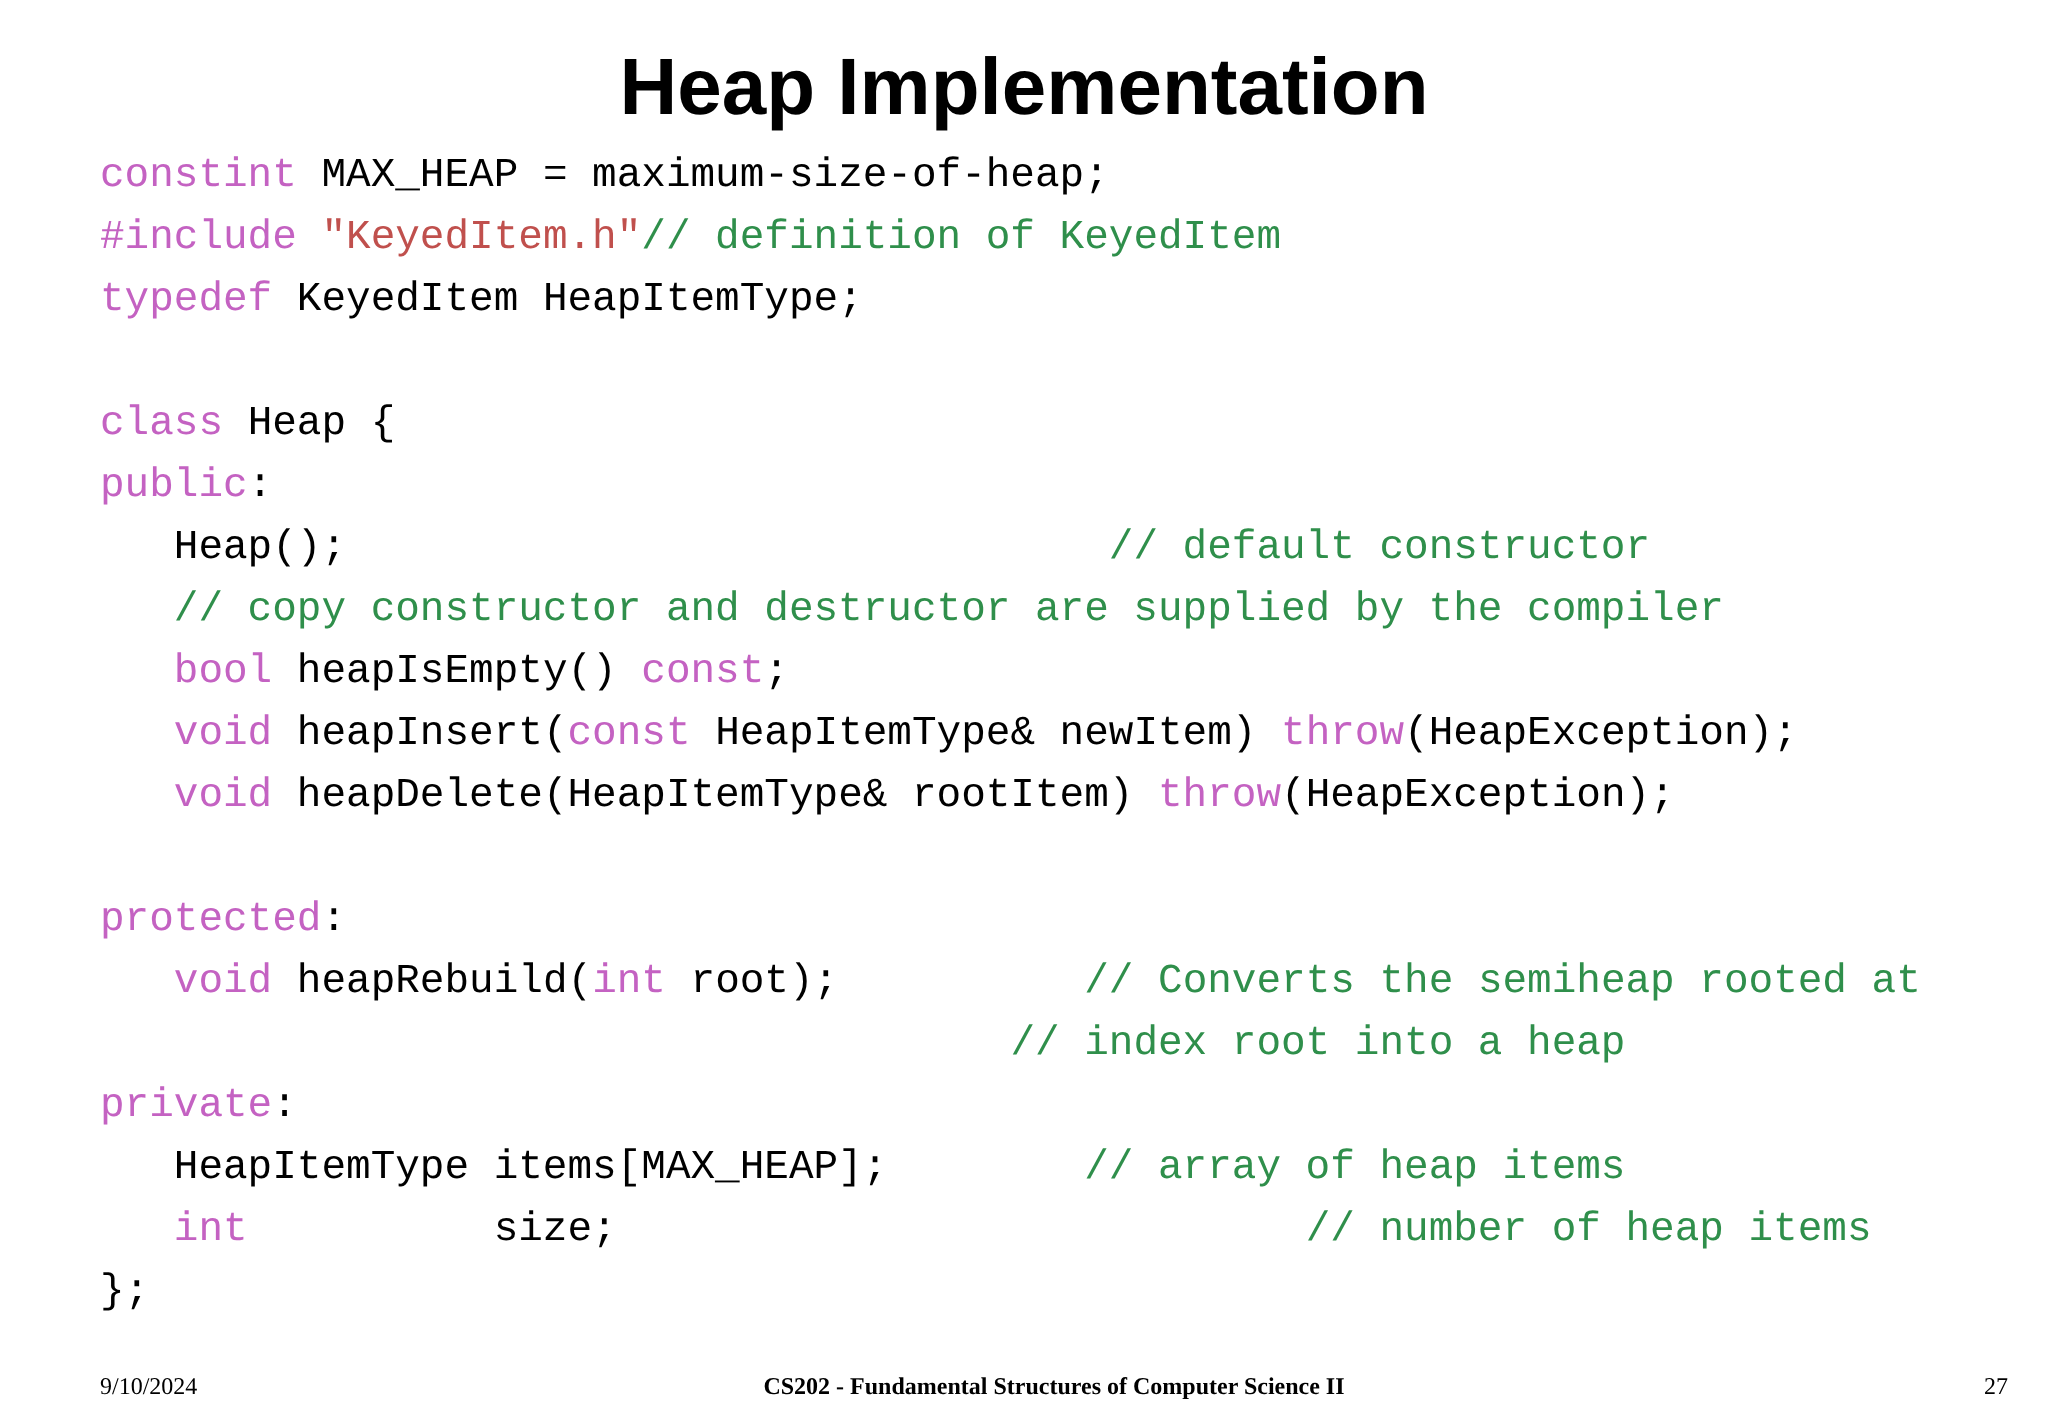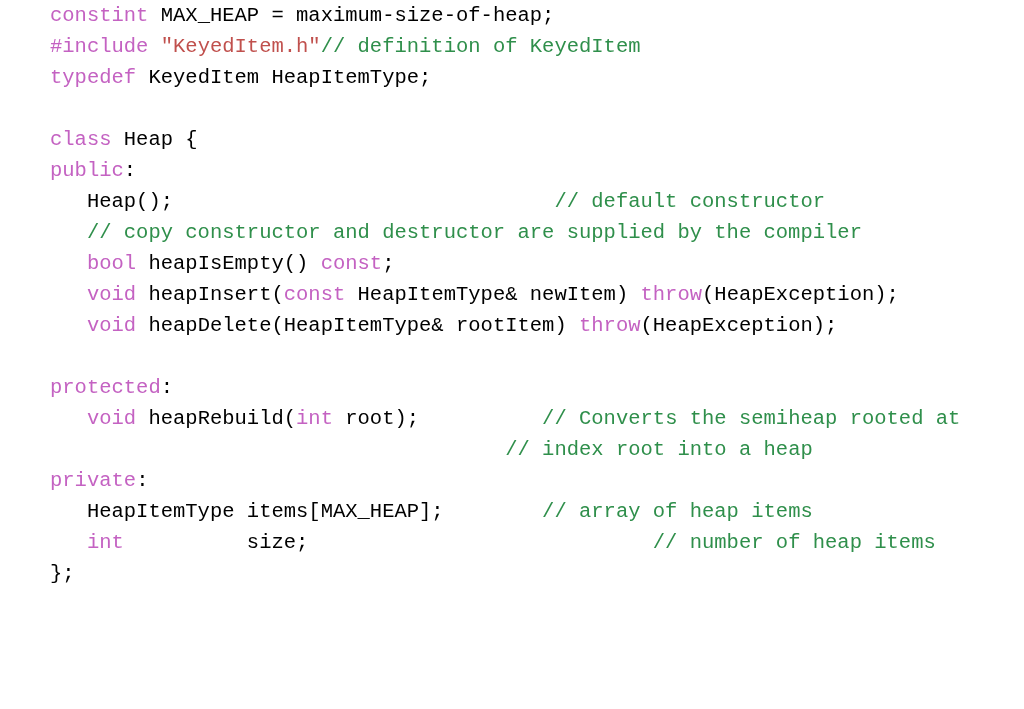--- a/index.html
+++ b/index.html
@@ -58,20 +58,21 @@
     font-weight: bold;
   }
   .footer .left { position: relative; z-index: 1; }
   .footer .right { position: relative; z-index: 1; }
 </style>
 </head>
 <body>
 
 <div class="slide">
 
+  <div class="title">Heap Implementation</div>
 
   <div class="code"><span class="kw">constint</span><span> MAX_HEAP = maximum-size-of-heap;</span>
 <span class="kw">#include</span><span class="str"> "KeyedItem.h"</span><span class="comment">// definition of KeyedItem</span>
 <span class="kw">typedef</span><span> KeyedItem HeapItemType;</span>
 <span></span>
 <span class="kw">class</span><span> Heap {</span>
 <span class="kw">public</span><span>:</span>
 <span>   Heap();                               </span><span class="comment">// default constructor</span>
 <span>   </span><span class="comment">// copy constructor and destructor are supplied by the compiler</span>
 <span>   </span><span class="kw">bool</span><span> heapIsEmpty() </span><span class="kw">const</span><span>;</span>
@@ -79,14 +80,19 @@
 <span>   </span><span class="kw">void</span><span> heapDelete(HeapItemType&amp; rootItem) </span><span class="kw">throw</span><span>(HeapException);</span>
 <span></span>
 <span class="kw">protected</span><span>:</span>
 <span>   </span><span class="kw">void</span><span> heapRebuild(</span><span class="kw">int</span><span> root);          </span><span class="comment">// Converts the semiheap rooted at </span>
 <span>                                     </span><span class="comment">// index root into a heap</span>
 <span class="kw">private</span><span>:</span>
 <span>   HeapItemType items[MAX_HEAP];        </span><span class="comment">// array of heap items</span>
 <span>   </span><span class="kw">int</span><span>          size;                            </span><span class="comment">// number of heap items</span>
 <span>};</span></div>
 
+  <div class="footer">
+    <span class="left">9/10/2024</span>
+    <span class="center">CS202 - Fundamental Structures of Computer Science II</span>
+    <span class="right">27</span>
+  </div>
 
 </div>
 
 </body></html>

